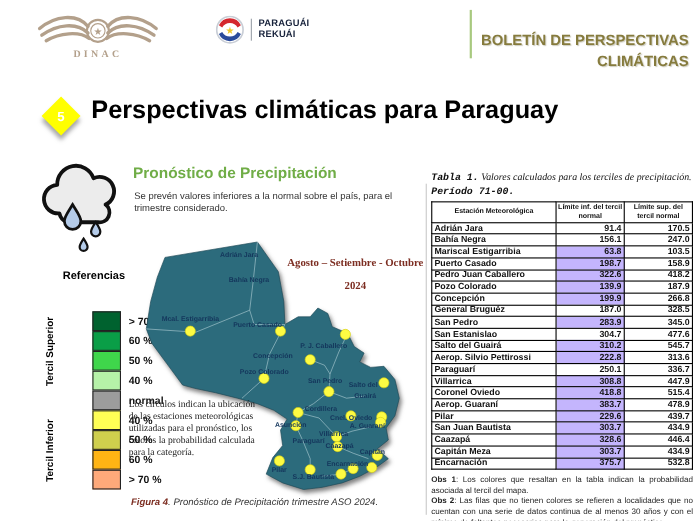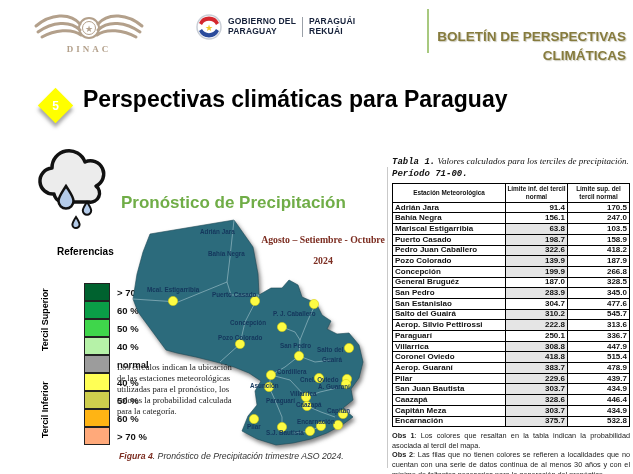--- a/index.html
+++ b/index.html
@@ -19,21 +19,21 @@
 
   
   .diamond{position:absolute;left:43px;top:93px;width:25px;height:25px;background:#ffff00;
       transform:rotate(45deg);box-shadow:3px 3px 4px rgba(120,120,120,.65);}
   .diamond-num{position:absolute;left:43px;top:93px;width:25px;height:25px;display:flex;
       align-items:center;justify-content:center;color:#fff;font-weight:bold;font-size:12px;}
   .page-title{position:absolute;left:83px;top:86px;font-size:23px;font-weight:bold;color:#000;}
 
   
   .cloud-icon{position:absolute;left:30px;top:146px;}
-  .forecast-heading{position:absolute;left:121px;top:149px;font-size:17px;font-weight:bold;color:#70ad47;margin-top:44px;}
+  .forecast-heading{position:absolute;left:121px;top:149px;font-size:14px;font-weight:bold;color:#70ad47;}
   .forecast-subtitle{position:absolute;left:122px;top:173px;width:258px;font-size:8.6px;color:#333;line-height:1.28;}
 
   .legend-title{position:absolute;left:57px;top:246px;font-size:10px;font-weight:bold;color:#000;}
   .legend-scale{position:absolute;left:84px;top:283px;}
   .legend-row{display:flex;align-items:center;height:18px;}
   .legend-swatch{width:26px;height:18px;border:1px solid #222;box-sizing:border-box;margin-top:-1px;}
   .legend-label{margin-left:7px;font-size:9.5px;font-weight:bold;white-space:nowrap;}
   .tercil{position:absolute;left:38px;width:14px;display:flex;align-items:center;justify-content:center;
       writing-mode:vertical-rl;transform:rotate(180deg);font-size:9px;font-weight:bold;color:#000;}
   .tercil-sup{top:284px;height:72px;}
@@ -60,21 +60,21 @@
   .col-divider{position:absolute;left:387px;top:167px;width:1px;height:301px;background:#c9c9c9;}
   .table-col{position:absolute;left:392px;top:156px;width:240px;}
   .table-title{font-family:"Liberation Serif",serif;font-style:italic;font-size:9px;color:#111;line-height:1.3;}
   .table-title .t-bold{font-weight:bold;font-family:Liberation Mono, monospace;}
   .terciles-table{border-collapse:collapse;margin-top:3px;table-layout:fixed;}
   .terciles-table th{border:1px solid #000;font-size:6.4px;font-weight:bold;text-align:center;
       padding:1px 1px;line-height:1.2;background:#fff;}
   .terciles-table td{border:1px solid #000;font-weight:bold;font-size:8px;padding:0 2px;height:9.7px;line-height:1;}
   .td-name{text-align:left;}
   .td-num{text-align:right;}
-  .hl{background:#e5e5e5;}
+  .hl{background:#c4b5fd;}
   .obs{margin-top:4px;font-size:7.3px;line-height:1.32;text-align:justify;color:#222;width:238px;}
 </style>
 </head>
 <body>
 
 <div class="page">
 
   <svg class="dinac-logo" width="122" height="56" viewBox="0 0 122 56">
     <g fill="none" stroke="#b3a08b" stroke-width="3" stroke-linecap="round">
       <path d="M8,22 C22,10 42,8 52,20"></path>
@@ -90,24 +90,20 @@
     <text class="dinac-label" x="61" y="48" text-anchor="middle">DINAC</text>
   </svg>
 
   <div class="gov-logo">
     <svg width="26" height="26" viewBox="0 0 26 26">
       <circle cx="13" cy="13" r="12" fill="#fff" stroke="#c9ced6" stroke-width="1.5"></circle>
       <path d="M3,9 A11,11 0 0 1 23,9 L20,11 A8,8 0 0 0 6,11 Z" fill="#d4272e"></path>
       <path d="M3,17 A11,11 0 0 0 23,17 L20,15 A8,8 0 0 1 6,15 Z" fill="#2a4b9b"></path>
       <text x="13" y="16.5" text-anchor="middle" font-size="9" fill="#f0c929">★</text>
     </svg>
-    <div class="gov-text">
-      <div>GOBIERNO DEL</div>
-      <div>PARAGUAY</div>
-    </div>
     <div class="gov-sep"></div>
     <div class="gov-text">
       <div>PARAGUÁI</div>
       <div>REKUÁI</div>
     </div>
   </div>
 
   <div class="green-divider"></div>
 
   <div class="bulletin-title">
@@ -120,20 +116,21 @@
   <div class="page-title">Perspectivas climáticas para Paraguay</div>
 
   <svg class="cloud-icon" width="84" height="92" viewBox="0 0 84 92">
     <path d="M24 48 a13 13 0 0 1 -2 -26 a17 17 0 0 1 33 -6 a13 13 0 0 1 11 24 a9 9 0 0 1 -7 16 h-28 a11 11 0 0 1 -7 -8 z" fill="#ececec" stroke="#111" stroke-width="3.5" stroke-linejoin="round"></path>
     <path d="M36 40 c5 8 7.5 11 7.5 15 a7.5 7.5 0 1 1 -15 0 c0 -4 2.5 -7 7.5 -15 z" fill="#b4cbe9" stroke="#111" stroke-width="2.5"></path>
     <path d="M57 56 c3 4.5 4.2 6.4 4.2 8.6 a4.2 4.2 0 1 1 -8.4 0 c0 -2.2 1.2 -4.1 4.2 -8.6 z" fill="#b4cbe9" stroke="#111" stroke-width="2"></path>
     <path d="M46 71 c2.6 4 3.6 5.6 3.6 7.5 a3.6 3.6 0 1 1 -7.2 0 c0 -1.9 1 -3.5 3.6 -7.5 z" fill="#b4cbe9" stroke="#111" stroke-width="2"></path>
   </svg>
 
   <div class="forecast-heading">Pronóstico de Precipitación</div>
+  <div class="forecast-subtitle">Se prevén valores inferiores a la normal sobre el país, para el trimestre considerado.</div>
 
   <div class="legend-title">Referencias</div>
   <div class="tercil tercil-sup">Tercil Superior</div>
   <div class="tercil tercil-inf">Tercil Inferior</div>
   <div class="legend-scale">
       <div class="legend-row">
         <div class="legend-swatch" style="background: rgb(0, 98, 47);"></div>
         <span class="legend-label">&gt; 70 %</span>
       </div>
       <div class="legend-row">

